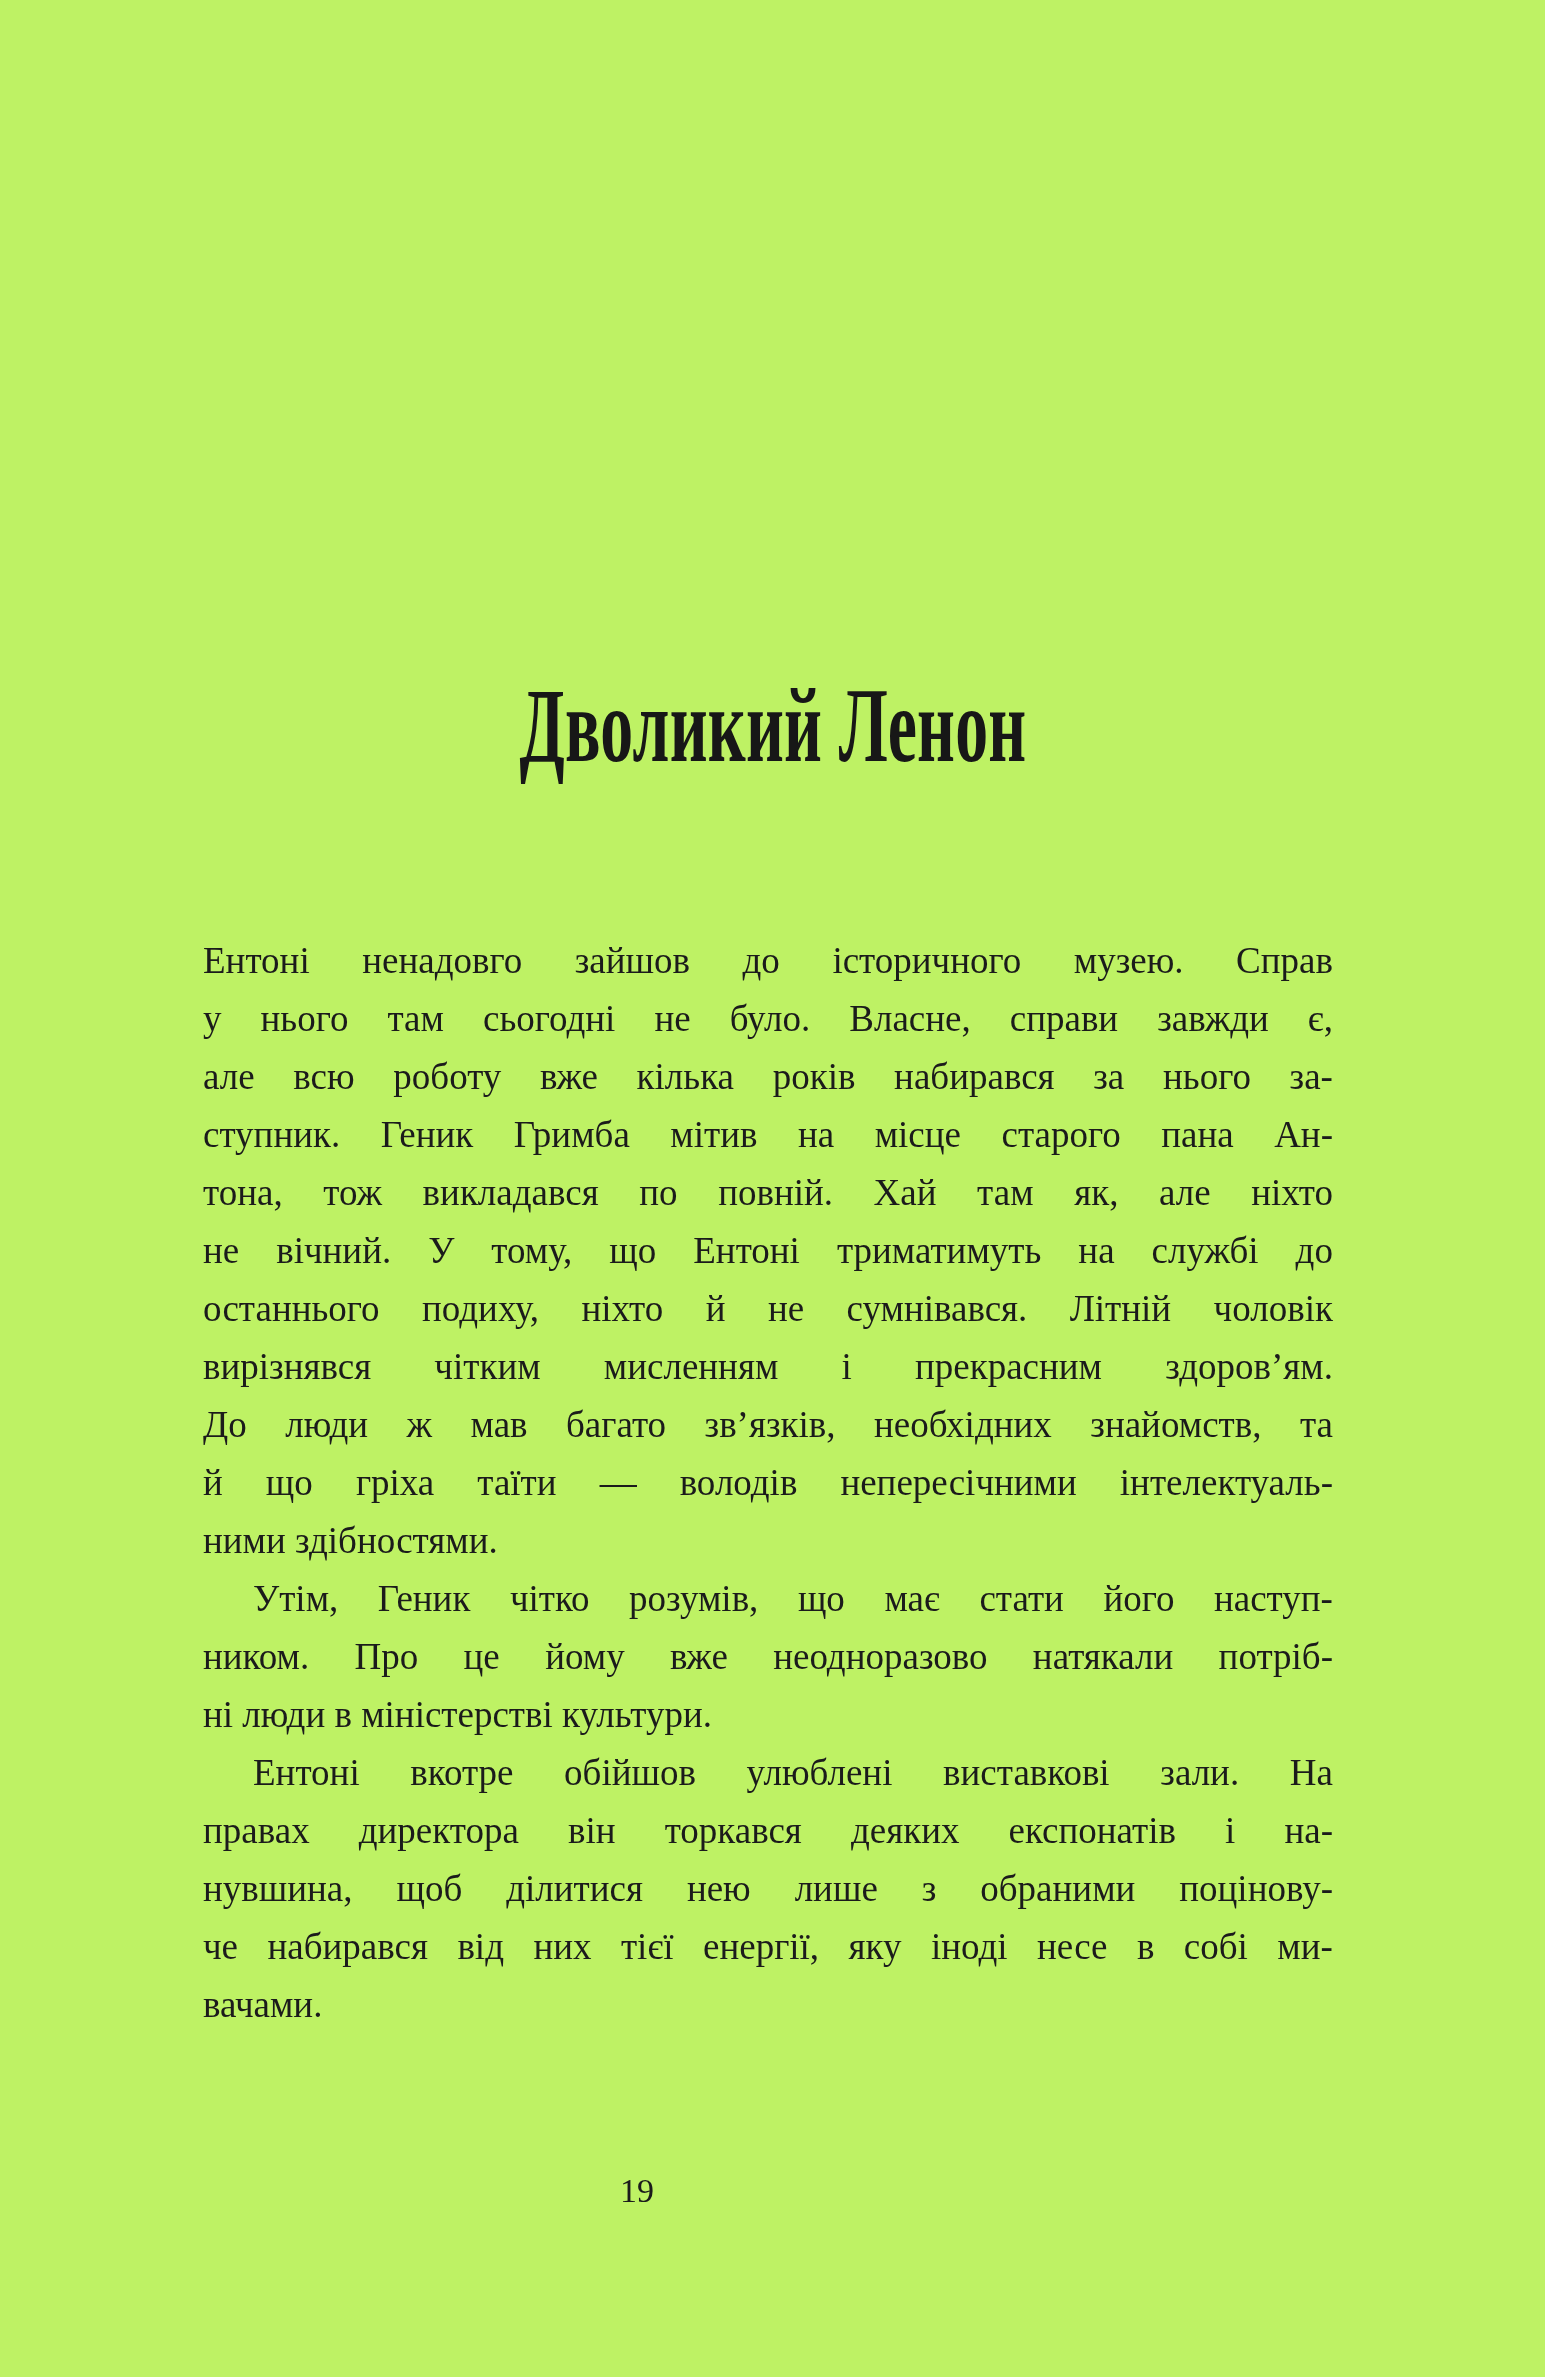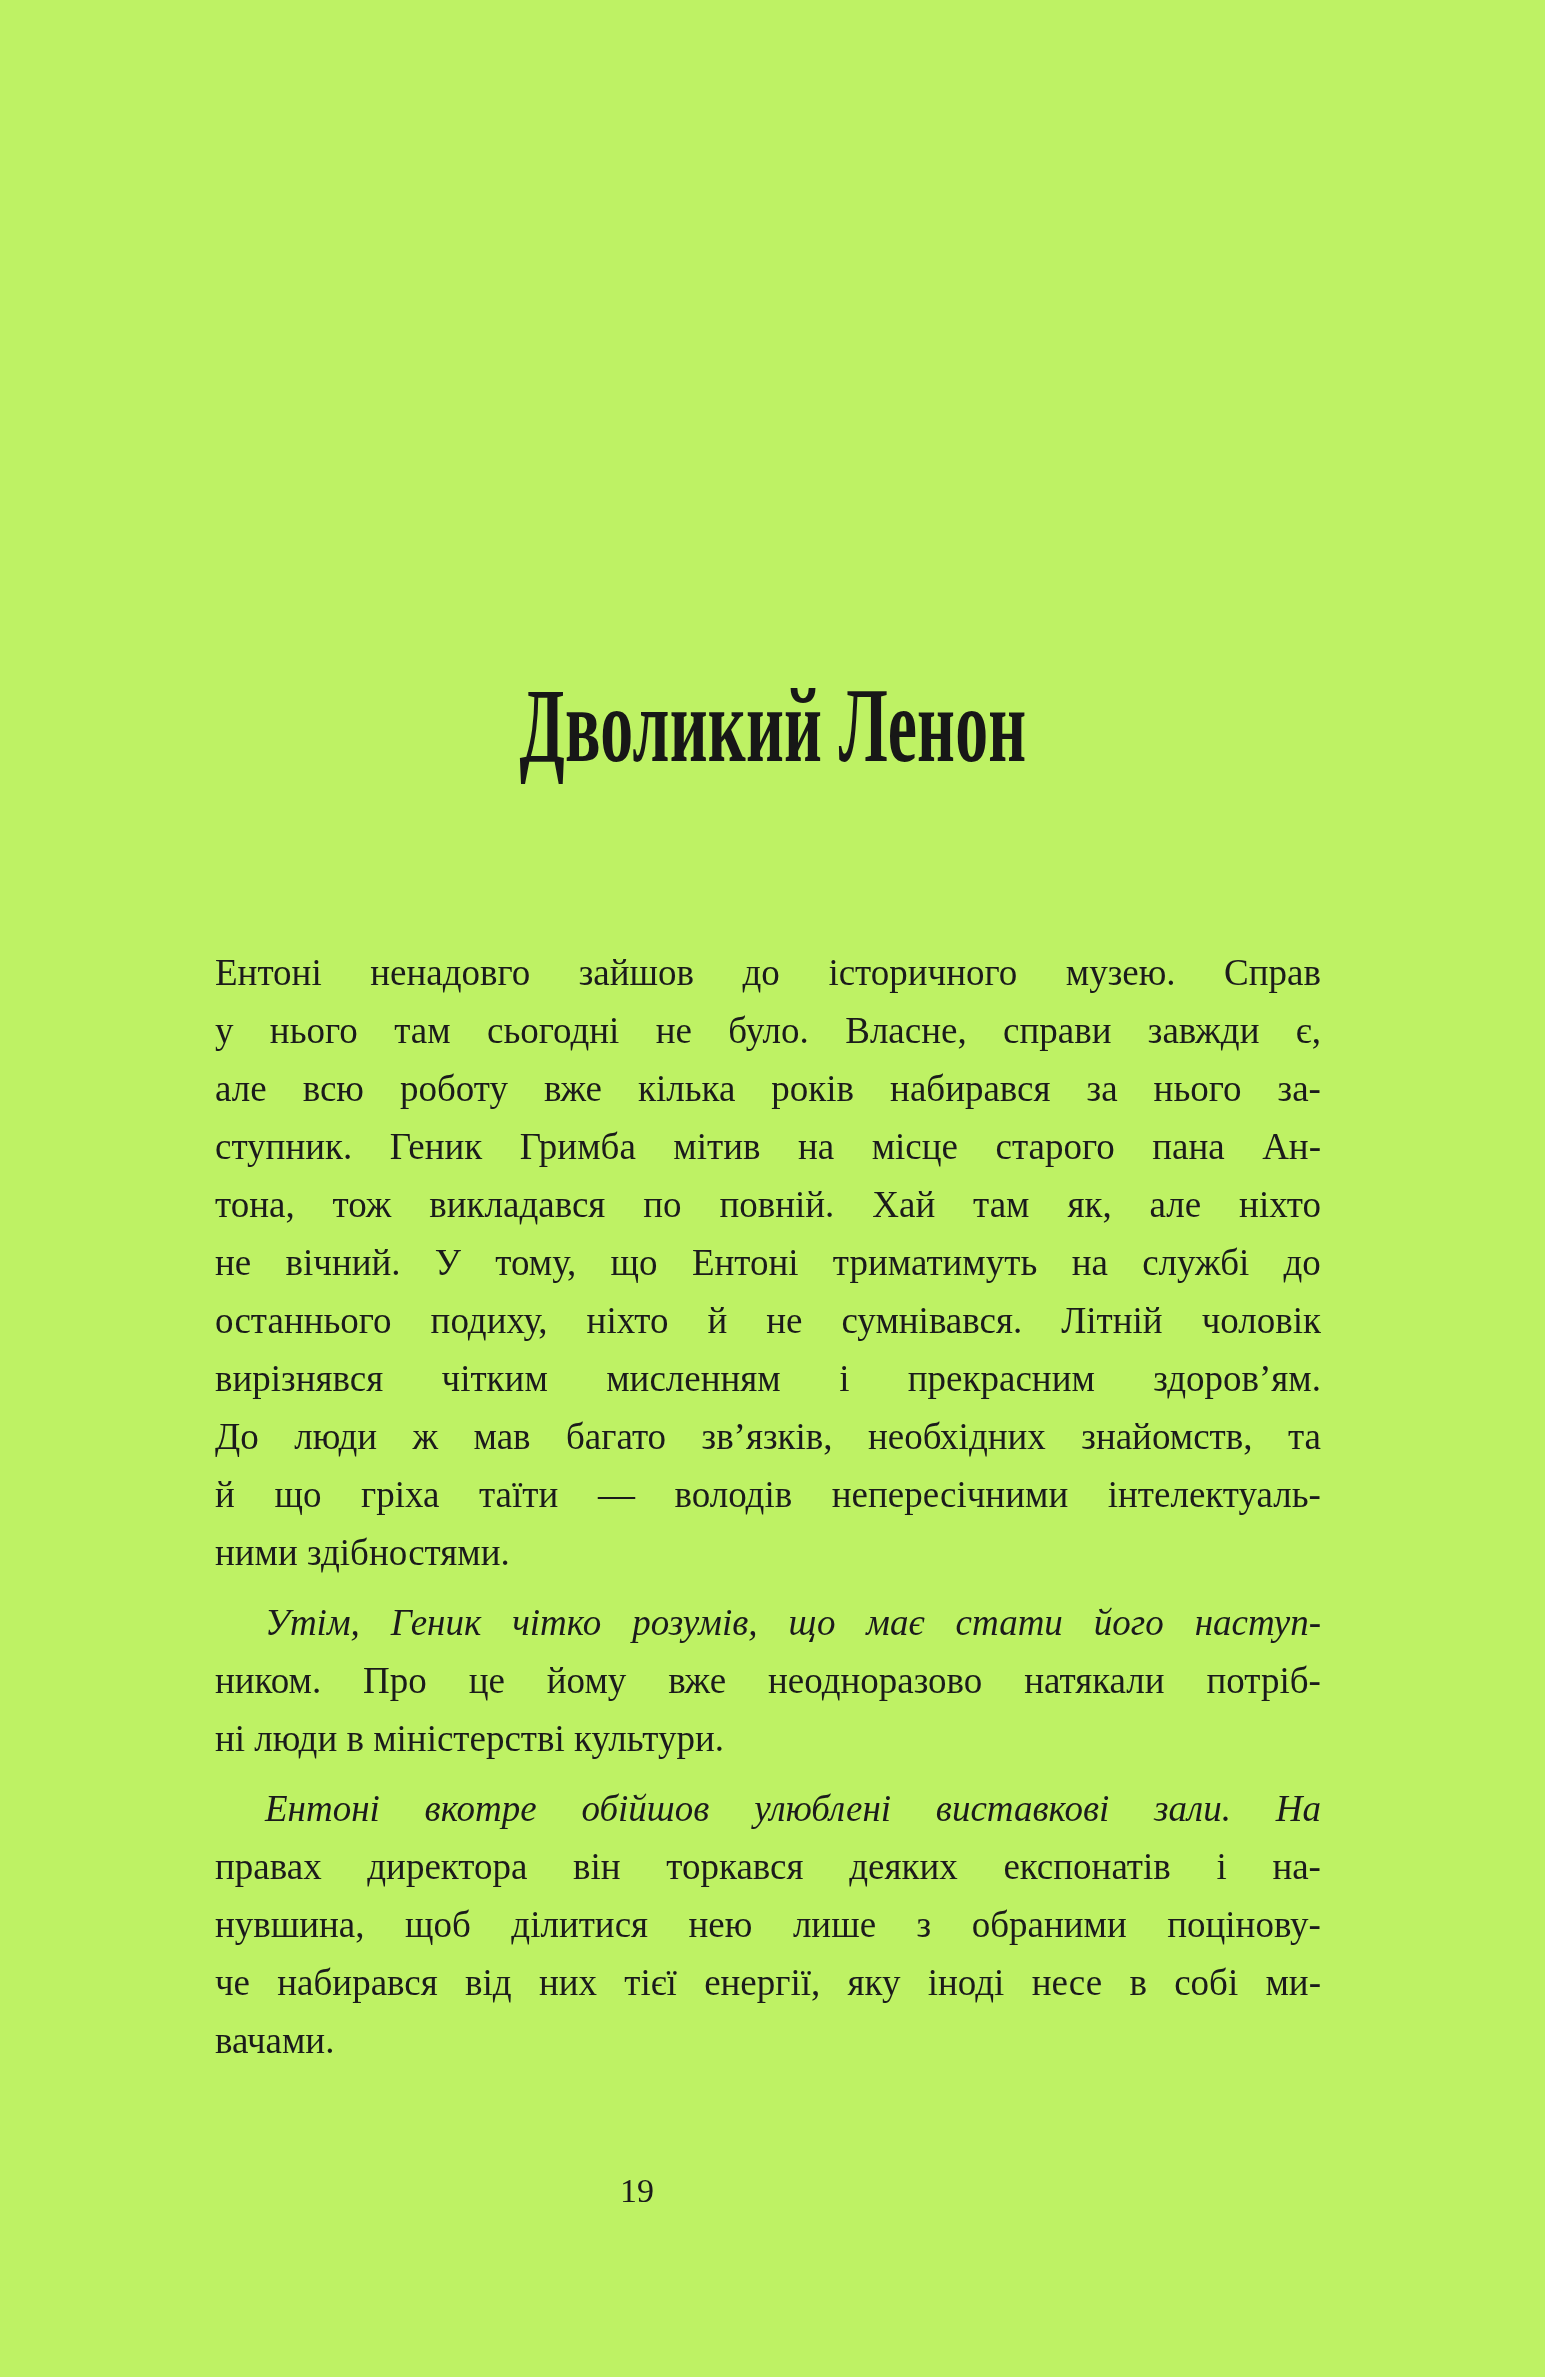--- a/index.html
+++ b/index.html
@@ -45,21 +45,21 @@
     font-family: "Liberation Serif", "DejaVu Serif", serif;
     font-size: 37px;
     line-height: 58px;
     color: #1b1b1b;
     text-align: justify;
     text-justify: inter-word;
     -webkit-font-smoothing: antialiased;
   }
 
   .body-block p {
-    margin: 12px;
+    margin: 0;
     text-indent: 0;
     hyphens: manual;
   }
 
   
   .line {
     display: block;
     white-space: nowrap;
   }
 
@@ -72,21 +72,20 @@
   .line.justify > span {
     white-space: pre;
   }
 
   .line.indent-first {
     padding-left: 50px;
   }
 
   .line.justify.indent-first {
     padding-left: 50px;
-    font-style: italic;
   }
 
   
   .page-number {
     position: absolute;
     top: 2171px;
     left: 0;
     width: 1274px;
     text-align: center;
     font-family: "Liberation Serif", "DejaVu Serif", serif;

